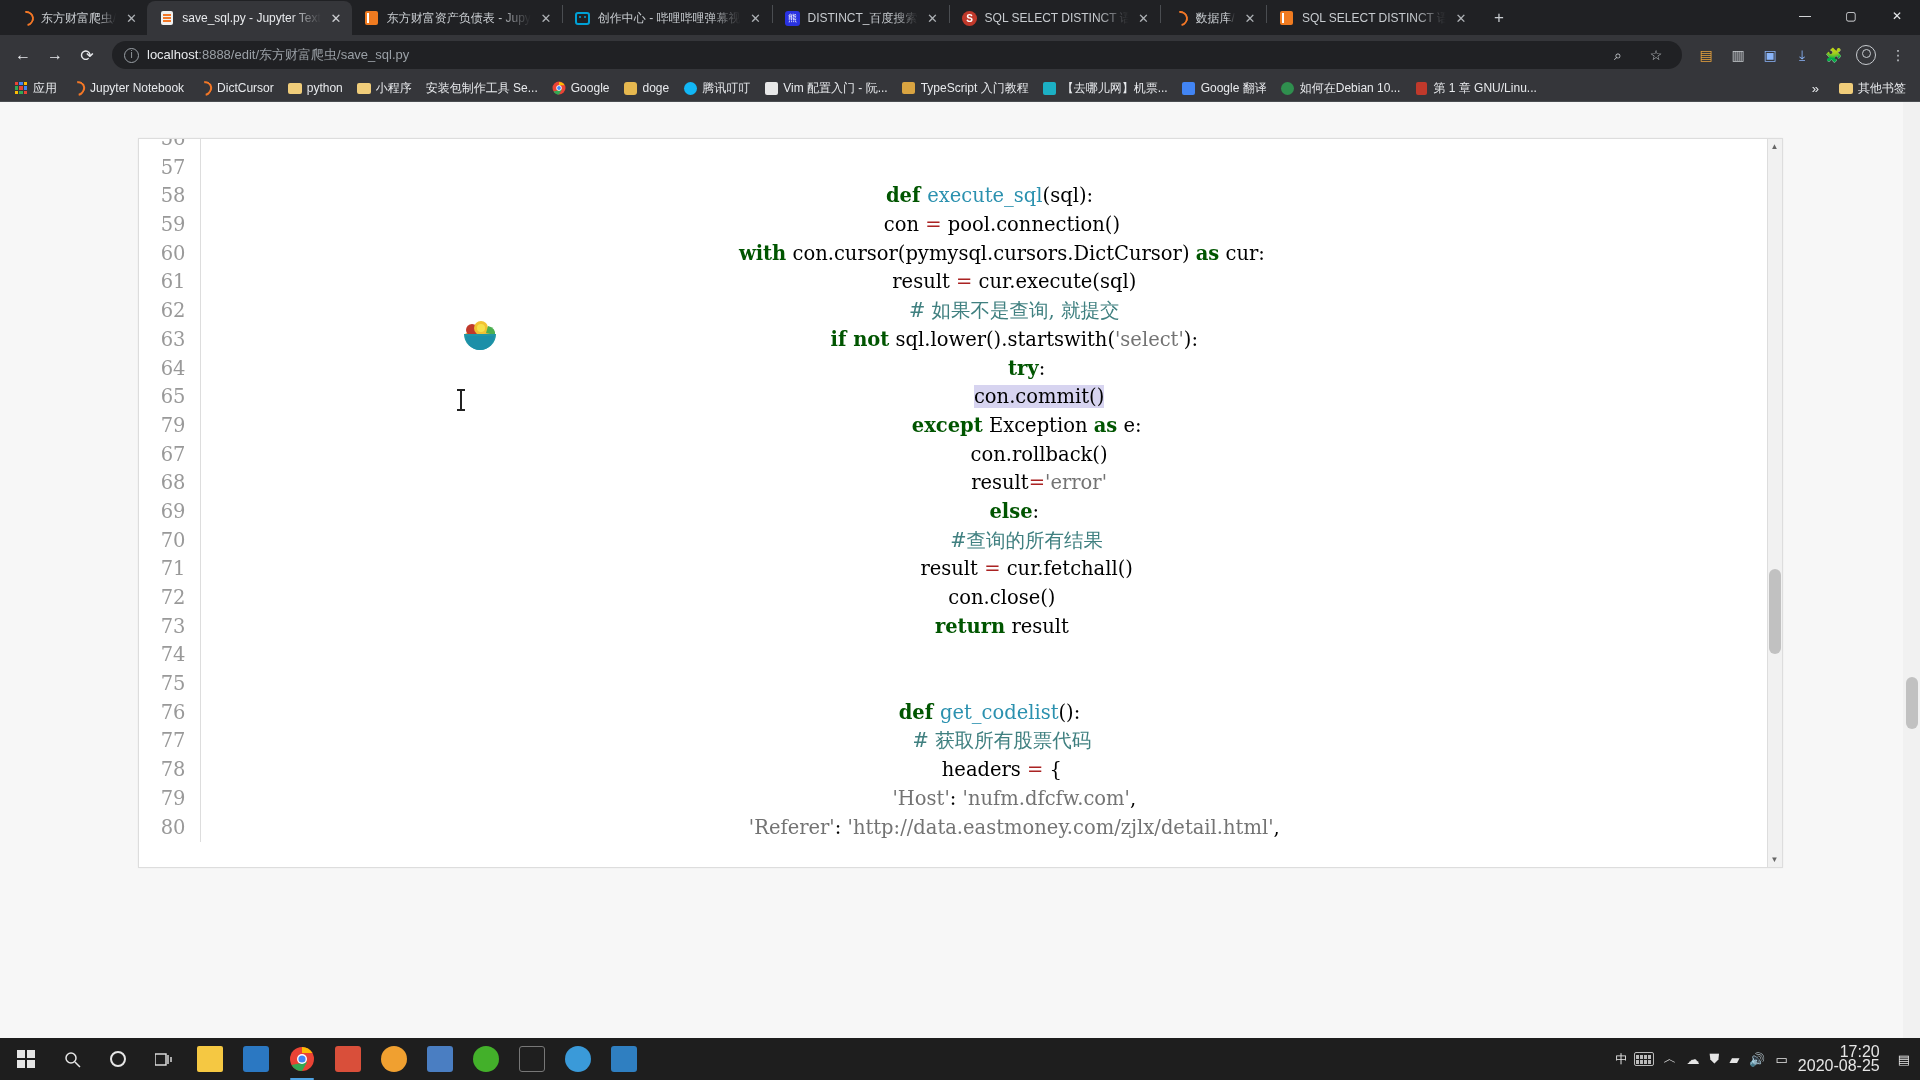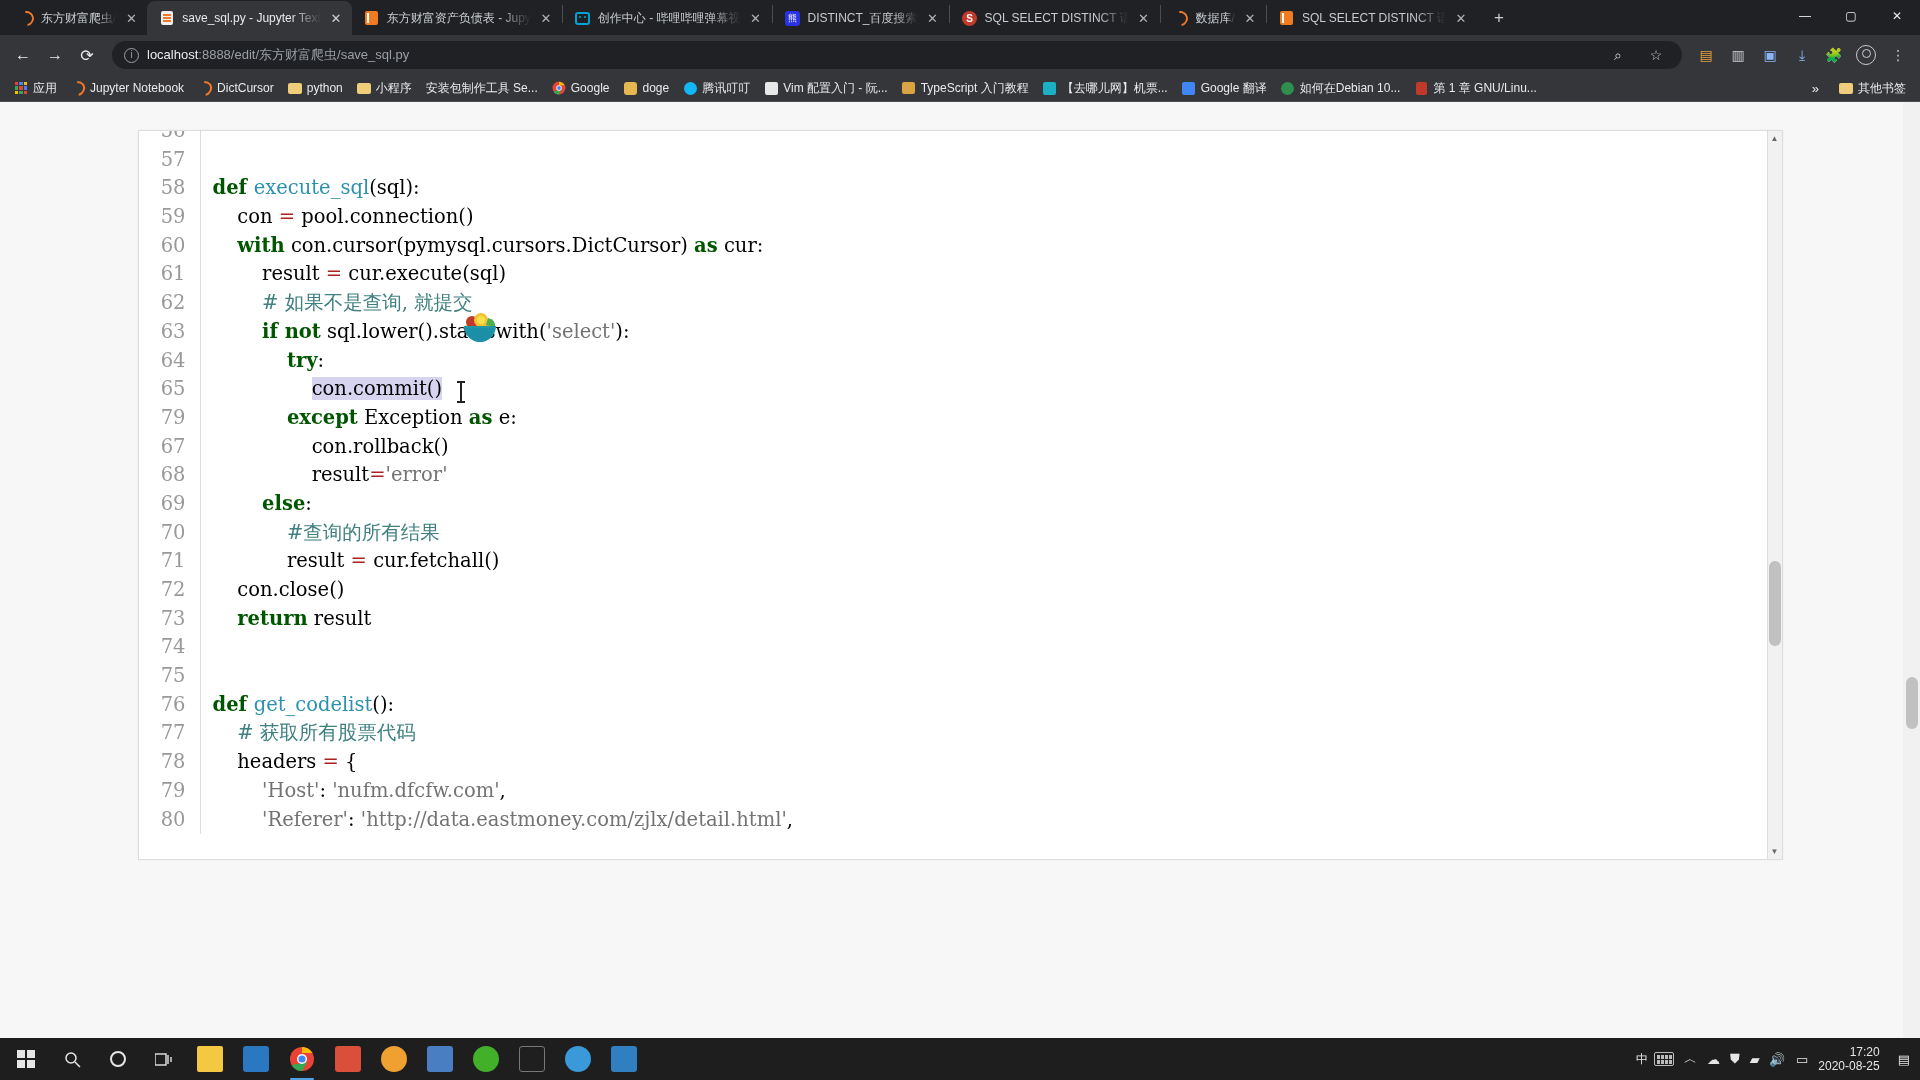--- a/index.html
+++ b/index.html
@@ -100,29 +100,29 @@
   .jp-check { font-size:24px; color:#000; margin-left:2px; }
   .jp-saved { font-size:17px; color:#333; margin-left:14px; }
   .jp-logout { margin-left:auto; border:1px solid #ccc; border-radius:4px; padding:11px 22px; font-size:17px; color:#333; background:#fff;}
 
   .jp-menubar { height:56px; border-bottom:1px solid #e0e0e0; display:flex; align-items:center; padding: 0 40px 0 160px; background:#fff; flex:0 0 56px;}
   .jp-menu { font-size:20px; color:#333; padding: 10px 22px; }
   .jp-kernel { margin-left:auto; font-size:20px; color:#333; }
 
   .jp-body { flex:1 1 auto; background:#f7f7f7; padding: 20px 0 0 0; position:relative; overflow:hidden;}
   .editor-wrap {
-    margin: 8px auto; width: 1645px; background:#fff; border:1px solid #ddd;
+    margin: 16px auto; width: 1645px; background:#fff; border:1px solid #ddd;
     height: 730px; position:relative; overflow:hidden; box-shadow:0 0 2px rgba(0,0,0,.05);
   }
   .editor-inner { position:absolute; inset:0; overflow:hidden; }
   .code-table { display:flex; font-family:"DejaVu Serif", serif; font-size:19.5px; line-height:28.7px; }
   .gutter { width:62px; flex:0 0 62px; text-align:right; padding-right:14px; color:#999; border-right:1px solid #ddd; user-select:none;}
   .gutter div { height:28.7px; }
   .codecol { flex:1 1 auto; padding-left:12px; white-space:pre; color:#000; }
-  .codecol div { height:28.7px; }
+  .codecol div { height:28.7px;text-align:center; }
 
   
   .t-kw { color:#005500; font-weight:bold; }
   .t-def { color:#2b91af; }
   .t-str { color:#737373; }
   .t-com { color:#408080; font-style:normal; }
   .t-op { color:#aa2222; }
   .t-sel { background:#d7d4f0; }
 
   
@@ -137,21 +137,21 @@
   .ibeam { position:absolute; width:2px; height:22px; background:#222; }
   .ibeam:before,.ibeam:after{content:"";position:absolute;left:-3px;width:8px;height:2px;background:#222;}
   .ibeam:before{top:0;} .ibeam:after{bottom:0;}
   .fruit-cursor { position:absolute; width:42px; height:42px; }
 
   
   .taskbar { height: 42px; background:#1e1e1e; display:flex; align-items:center; padding-left:4px; gap:2px; flex:0 0 42px;}
   .tb-item { width:44px;height:42px; display:flex;align-items:center;justify-content:center; position:relative;}
   .tb-item .underline{position:absolute;bottom:0;left:10px;right:10px;height:2.5px;background:#4fa3e3;border-radius:2px;}
   .tray { margin-left:auto; display:flex; align-items:center; gap:10px; padding-right:10px; color:#e6e6e6; font-size:11px;}
-  .clock { text-align:right; line-height:14px; font-size:12px; padding-right:8px;}
+  .clock { text-align:right; line-height:14px; font-size:16px; padding-right:8px;}
   .tray-ico { font-size:13px; }
   .ime { display:flex; align-items:center; gap:6px; font-size:12px; }
   .kbd-box { width:20px;height:14px;border:1px solid #bbb;border-radius:2px;display:grid;grid-template-columns:repeat(4,1fr);gap:1px;padding:1.5px;}
   .kbd-box i{background:#bbb;}
   .start-win { width:18px;height:18px;display:grid;grid-template-columns:1fr 1fr;grid-template-rows:1fr 1fr;gap:2px;}
   .start-win i{background:#e6e6e6;}
   .tb-app { width:26px;height:26px;border-radius:3px;}
 </style>
 </head>
 <body>

